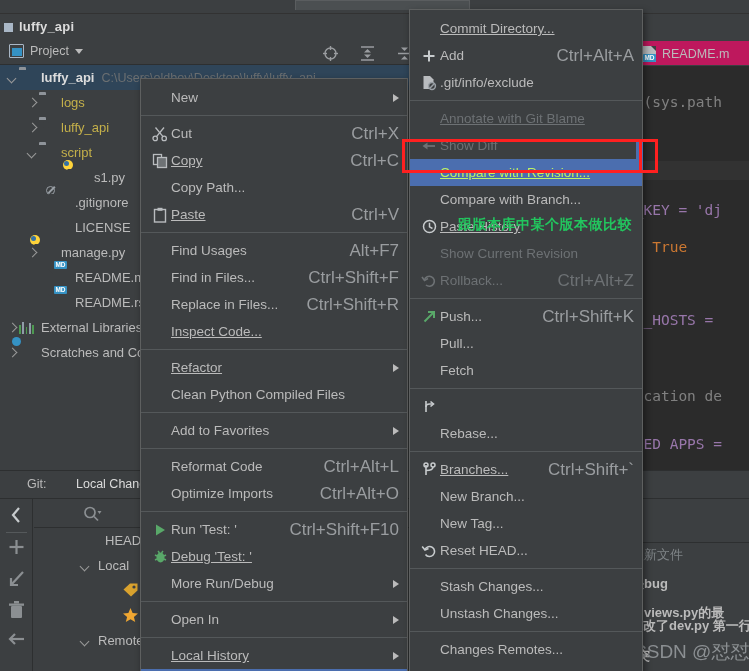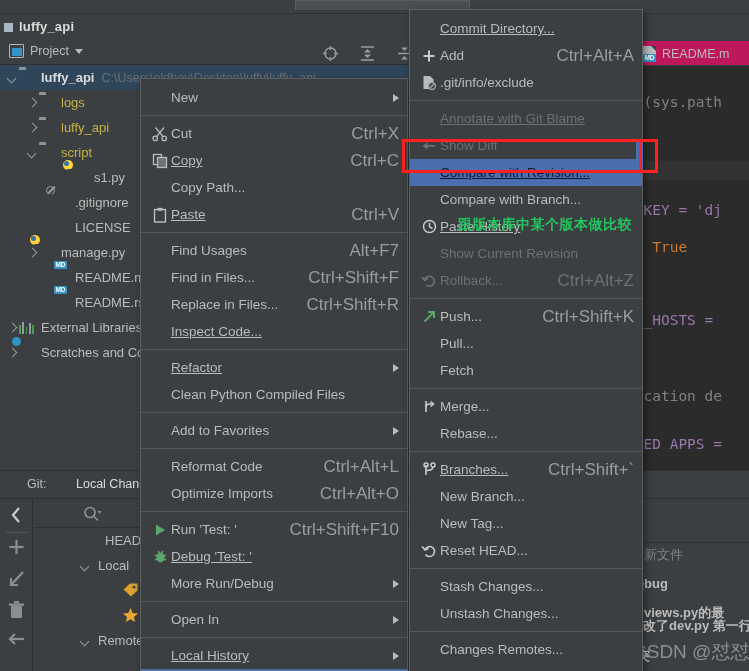--- a/index.html
+++ b/index.html
@@ -90,21 +90,21 @@
   .logpane .lheader { position:absolute; left:0; top:0; width:194px; height:44px; background:#3c3f41; border-bottom:1px solid #2d2f30; }
   .logrow { position:absolute; font-size:13px; color:#bbbbbb; font-weight:bold; white-space:nowrap; }
   .graphline { position:absolute; background:#c4b04a; width:2px; }
   .graphdot { position:absolute; width:11px; height:11px; border-radius:50%; }
 
   .watermark { position:absolute; font-size:19px; color:#8b8f92; white-space:nowrap; }
 
   
   .menu { position:absolute; background:#3c3f41; border:1px solid #5e6060; box-shadow:2px 3px 7px rgba(0,0,0,.45); padding:5px 0; }
   .mi { position:relative; height:27px; display:flex; align-items:center; font-size:13.5px; color:#bbbbbb; padding:0 8px 0 8px; white-space:nowrap; cursor:default; }
-  .mi.sel { background:#4b6eaf; color:#0f172a;justify-content:center; }
+  .mi.sel { background:#4b6eaf; color:#bef264;justify-content:center; }
   .mi.dis, .mi.dis .sc { color:#6d7174; }
   .mi .micon { width:22px; flex:none; display:flex; align-items:center; justify-content:center; }
   .mi .mlabel { flex:1 1 auto; }
   .mi .mlabel u { text-decoration:underline; }
   .mi .sc { color:#9a9da0; font-size:17px; margin-left:22px; flex:none; }
   .mi .subarrow { width:0;height:0;border-top:4.5px solid transparent;border-bottom:4.5px solid transparent;border-left:6px solid #bbbbbb; margin-left:14px; flex:none; }
   .msep { height:1px; background:#54585a; margin:4px 0; }
 
   .menu1 { left:140px; top:78px; width:268px; }
   .menu2 { left:409px; top:9px; width:234px; }
@@ -611,21 +611,20 @@
     <div class="msep"></div>
 
     <div class="mi">
       <span class="micon">
         <svg width="15" height="15" viewBox="0 0 15 15">
             <path d="M4 13 L4 8 Q4 5 7.5 5 L11 5" fill="none" stroke="#c8ccce" stroke-width="1.6"></path>
             <line x1="4" y1="8" x2="4" y2="2" stroke="#c8ccce" stroke-width="1.6"></line>
             <polyline points="8.5,2.5 11.5,5 8.5,7.5" fill="none" stroke="#c8ccce" stroke-width="1.6"></polyline>
           </svg>
       </span>
-      <span class="mlabel">Merge...</span>
     </div>
     <div class="mi">
       <span class="micon"></span>
       <span class="mlabel">Rebase...</span>
     </div>
     <div class="msep"></div>
 
     <div class="mi">
       <span class="micon">
         <svg width="15" height="15" viewBox="0 0 15 15">

